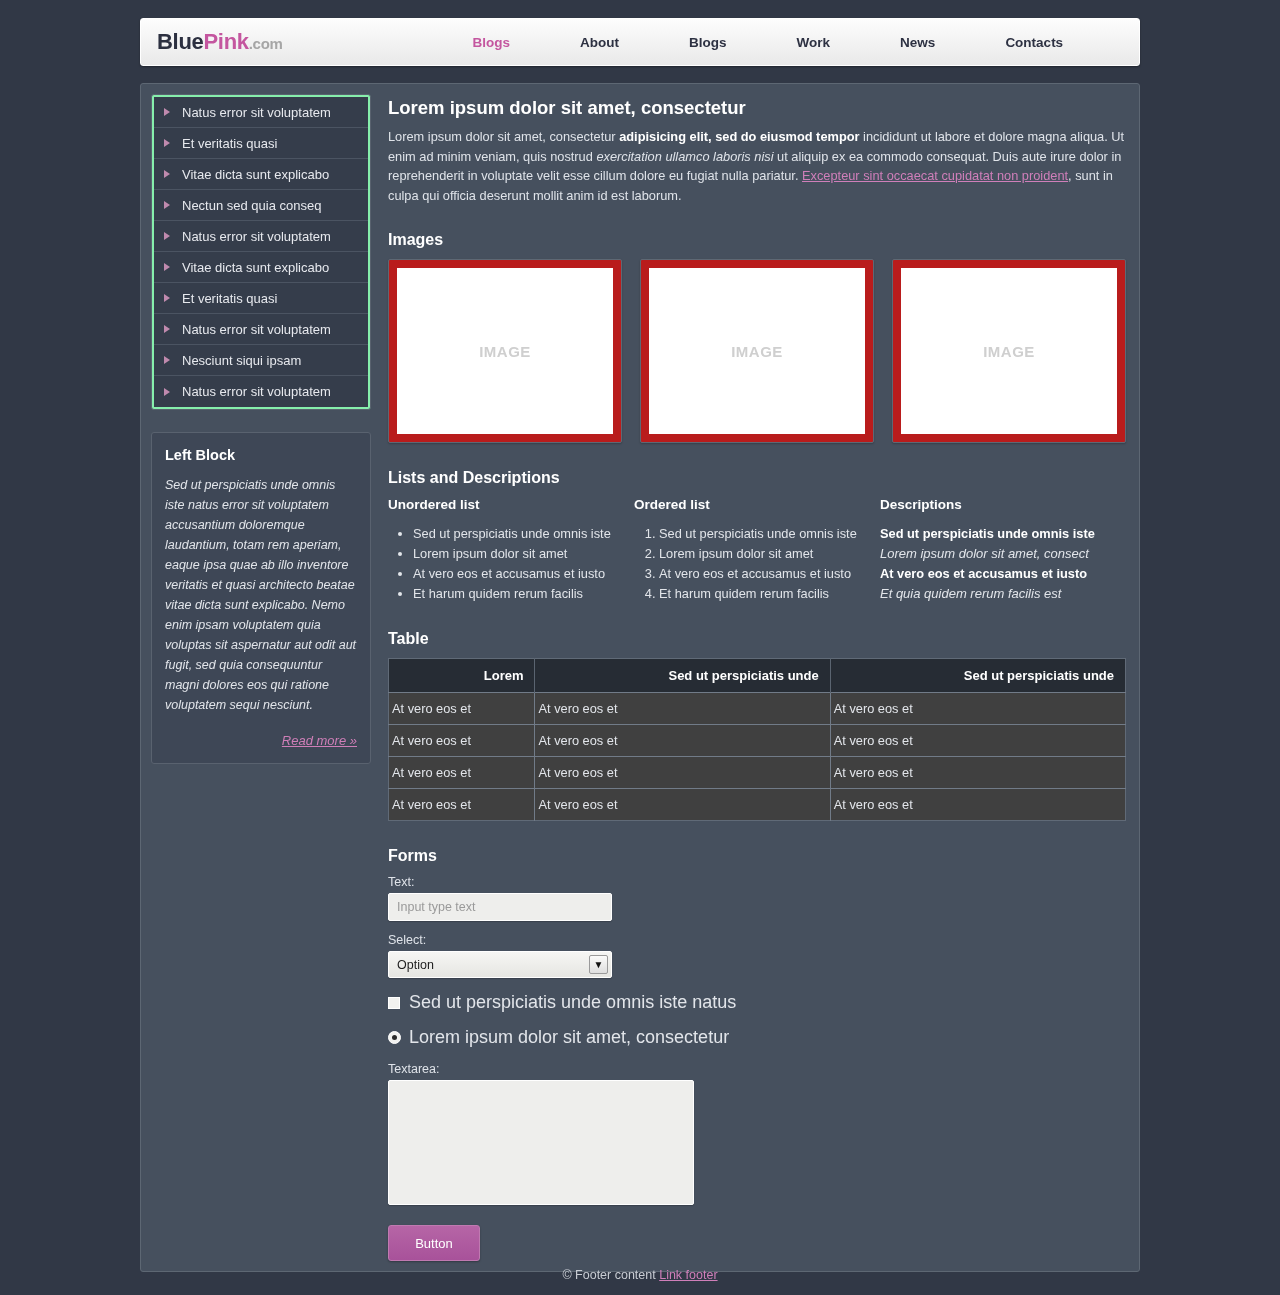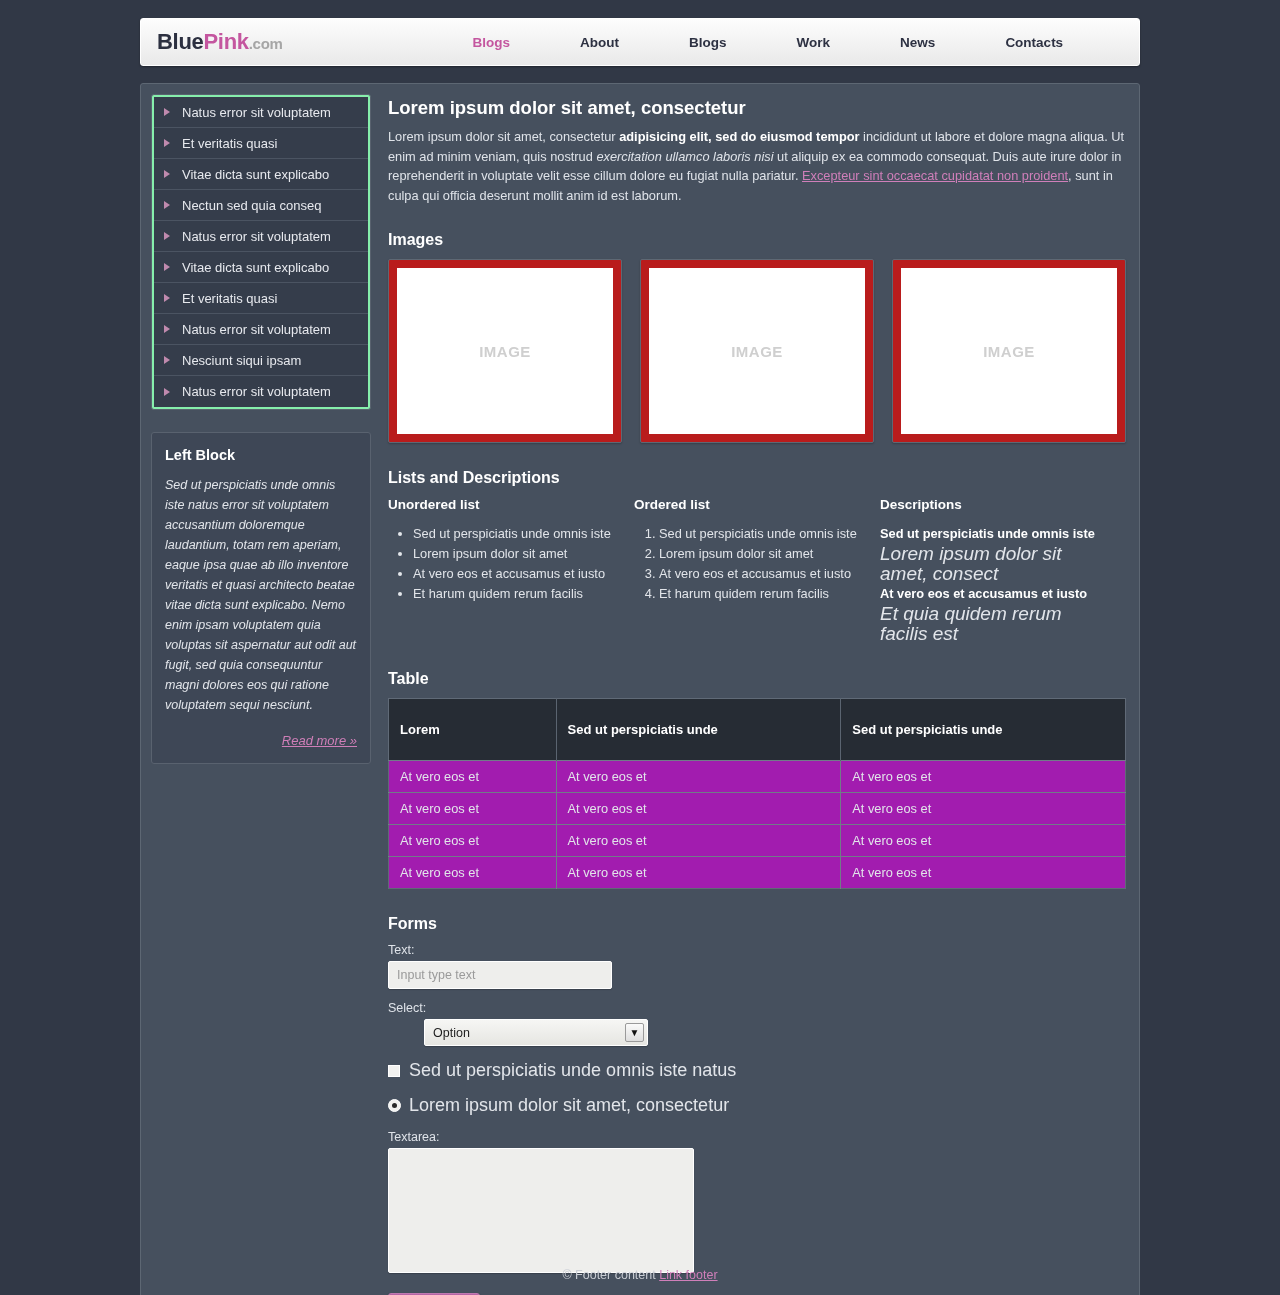--- a/index.html
+++ b/index.html
@@ -148,41 +148,41 @@
   .listcol li {
     font-size: 12.8px; line-height: 20px; color: #e2e5ea;
   }
   .listcol ul li { list-style: disc; }
   .listcol ol li { list-style: decimal; }
   .dl { margin: 0; }
   .dl dt {
     font-size: 12.8px; line-height: 20px; color: #ffffff; font-weight: bold;
   }
   .dl dd {
-    margin: 0; font-size: 19px; line-height: 20px;
+    margin: 0; font-size: 13px; line-height: 20px;
     color: #e2e5ea; font-style: italic;
   }
 
   
   table.tbl {
     width: 100%; border-collapse: collapse;
     border: 1px solid #606a77;
   }
   table.tbl th {
     background: #262c34;
     color: #ffffff; font-size: 13px; font-weight: bold;
-    text-align: left;
-    padding: 23px 11px;
+    text-align: right;
+    padding: 9px 11px;
     border-right: 1px solid #5a6470;
   }
   table.tbl th:last-child { border-right: none; }
   table.tbl td {
-    background: #a21caf;
+    background: #404040;
     color: #e2e5ea; font-size: 12.8px;
-    padding: 8px 11px;
+    padding: 8px 3px;
     border-top: 1px solid #717b88;
     border-right: 1px solid #717b88;
   }
   table.tbl td:last-child { border-right: none; }
 
   
   .form { margin-top: 6px; }
   .flabel { font-size: 12.5px; color: #dfe3e9; margin-bottom: 4px; }
   .txtinput {
     width: 224px; height: 28px;
@@ -197,21 +197,20 @@
   .spacer12 { height: 12px; }
   .selbox {
     width: 224px; height: 27px;
     background: linear-gradient(to bottom, #f6f6f4 0%, #e6e6e2 100%);
     border: 1px solid #ffffff;
     border-radius: 2px;
     display: flex; align-items: center; justify-content: space-between;
     font-size: 12.5px; color: #1e1e1e;
     padding: 0 3px 0 8px;
     box-shadow: 0 1px 1px rgba(0,0,0,.2);
-    margin-left: 36px;
   }
   .selarrow {
     width: 19px; height: 19px;
     background: linear-gradient(to bottom, #fbfbfa 0%, #dedede 100%);
     border: 1px solid #9a9a9a;
     border-radius: 2px;
     display: flex; align-items: center; justify-content: center;
     font-size: 10px; color: #111;
   }
   .checkrow {

